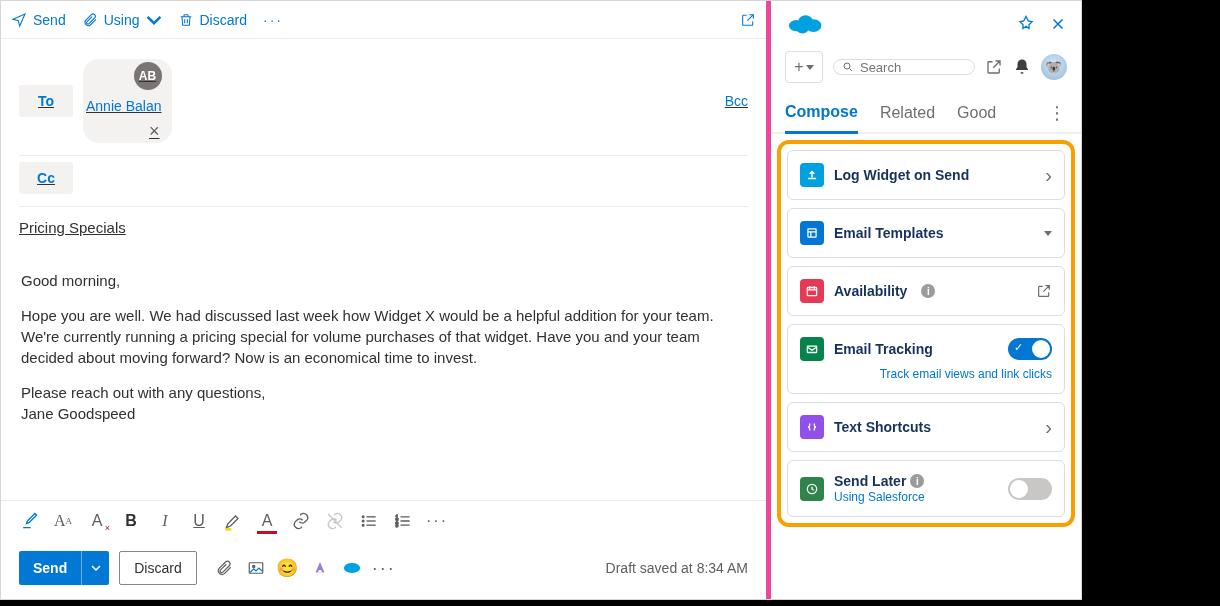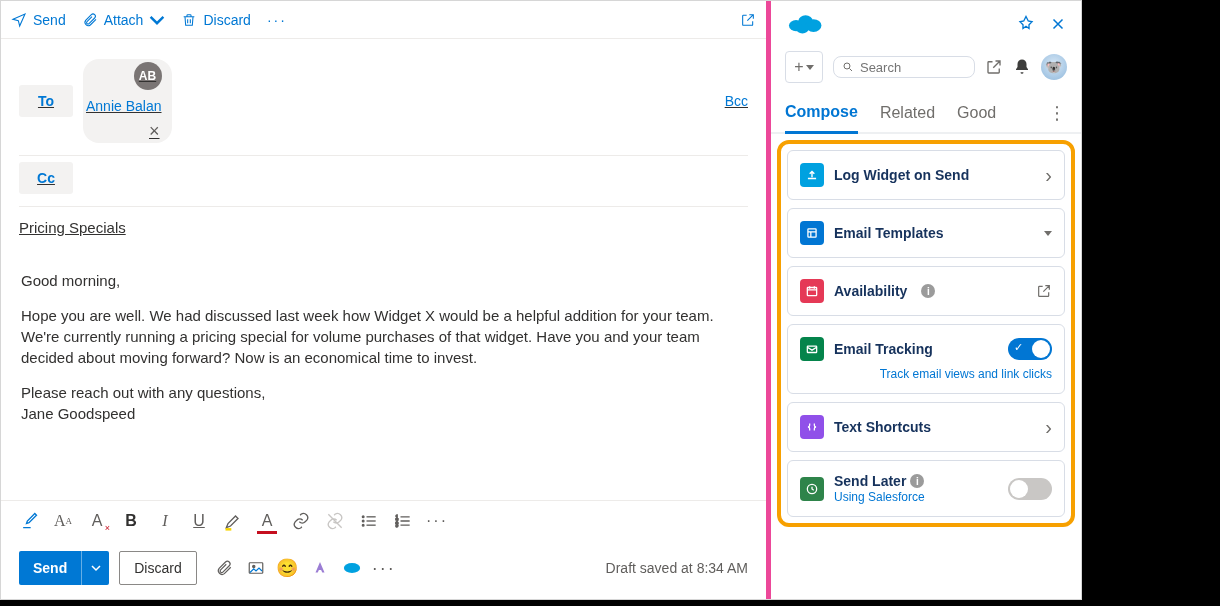--- a/index.html
+++ b/index.html
@@ -50,21 +50,21 @@
 
     
     .sb-head { display: flex; align-items: center; padding: 10px 14px 4px; }
     .sf-logo { width: 38px; height: 26px; }
     .sb-head .spacer { flex: 1; }
     .sb-head svg.act { width: 18px; height: 18px; margin-left: 14px; color: #0078d4; }
     .pin { color: #605e5c; }
 
     .sb-row2 { display: flex; align-items: center; gap: 10px; padding: 10px 14px; }
     .plus-btn { width: 38px; height: 32px; border: 1px solid #d8dde6; border-radius: 4px; display: flex; align-items: center; justify-content: center; gap: 2px; color: #706e6b; }
-    .search { flex: 1; height: 22px; border: 1px solid #d8dde6; border-radius: 8px; display: flex; align-items: center; gap: 6px; padding: 0 8px; color: #706e6b; }
+    .search { flex: 1; height: 16px; border: 1px solid #d8dde6; border-radius: 8px; display: flex; align-items: center; gap: 6px; padding: 0 8px; color: #706e6b; }
     .search input { border: none; outline: none; width: 100%; font-size: 13px; background: transparent; }
     .sb-row2 svg.ext { width: 18px; height: 18px; color: #706e6b; }
     .bell { width: 18px; height: 18px; color: #3e3e3c; }
     .astro { width: 26px; height: 26px; border-radius: 50%; background: radial-gradient(circle at 50% 40%, #d8e8f6, #8fb8dc); display:flex; align-items:center; justify-content:center; font-size:14px; }
 
     .tabs { display: flex; align-items: center; padding: 0 14px; border-bottom: 2px solid #eef0f2; }
     .tab { padding: 10px 0; margin-right: 22px; color: #706e6b; font-size: 16px; }
     .tab.active { color: #0176d3; font-weight: 600; border-bottom: 3px solid #0176d3; margin-bottom: -2px; }
     .tabs .dots { margin-left: auto; color: #706e6b; font-size: 18px; letter-spacing:1px; }
 
@@ -99,21 +99,21 @@
       <div class="tb-btn">
         <svg viewBox="0 0 24 24" fill="none" stroke="currentColor" stroke-width="1.6">
             <path d="M3 11l18-8-8 18-2-8-8-2z"></path>
           </svg>
         <span>Send</span>
       </div>
       <div class="tb-btn">
         <svg viewBox="0 0 24 24" fill="none" stroke="currentColor" stroke-width="1.6">
             <path d="M21 11l-8.5 8.5a5 5 0 01-7-7L14 4a3.5 3.5 0 015 5l-8.5 8.5a2 2 0 01-3-3L15 7"></path>
           </svg>
-        <span>Attach</span>
+        <span>Using</span>
         <svg width="10" height="10" viewBox="0 0 10 10">
             <path d="M1 3l4 4 4-4" fill="none" stroke="currentColor" stroke-width="1.5"></path>
           </svg>
       </div>
       <div class="tb-btn">
         <svg viewBox="0 0 24 24" fill="none" stroke="currentColor" stroke-width="1.6">
             <path d="M4 7h16M9 7V5a1 1 0 011-1h4a1 1 0 011 1v2M6 7l1 13h10l1-13M10 11v6M14 11v6"></path>
           </svg>
         <span>Discard</span>
       </div>

